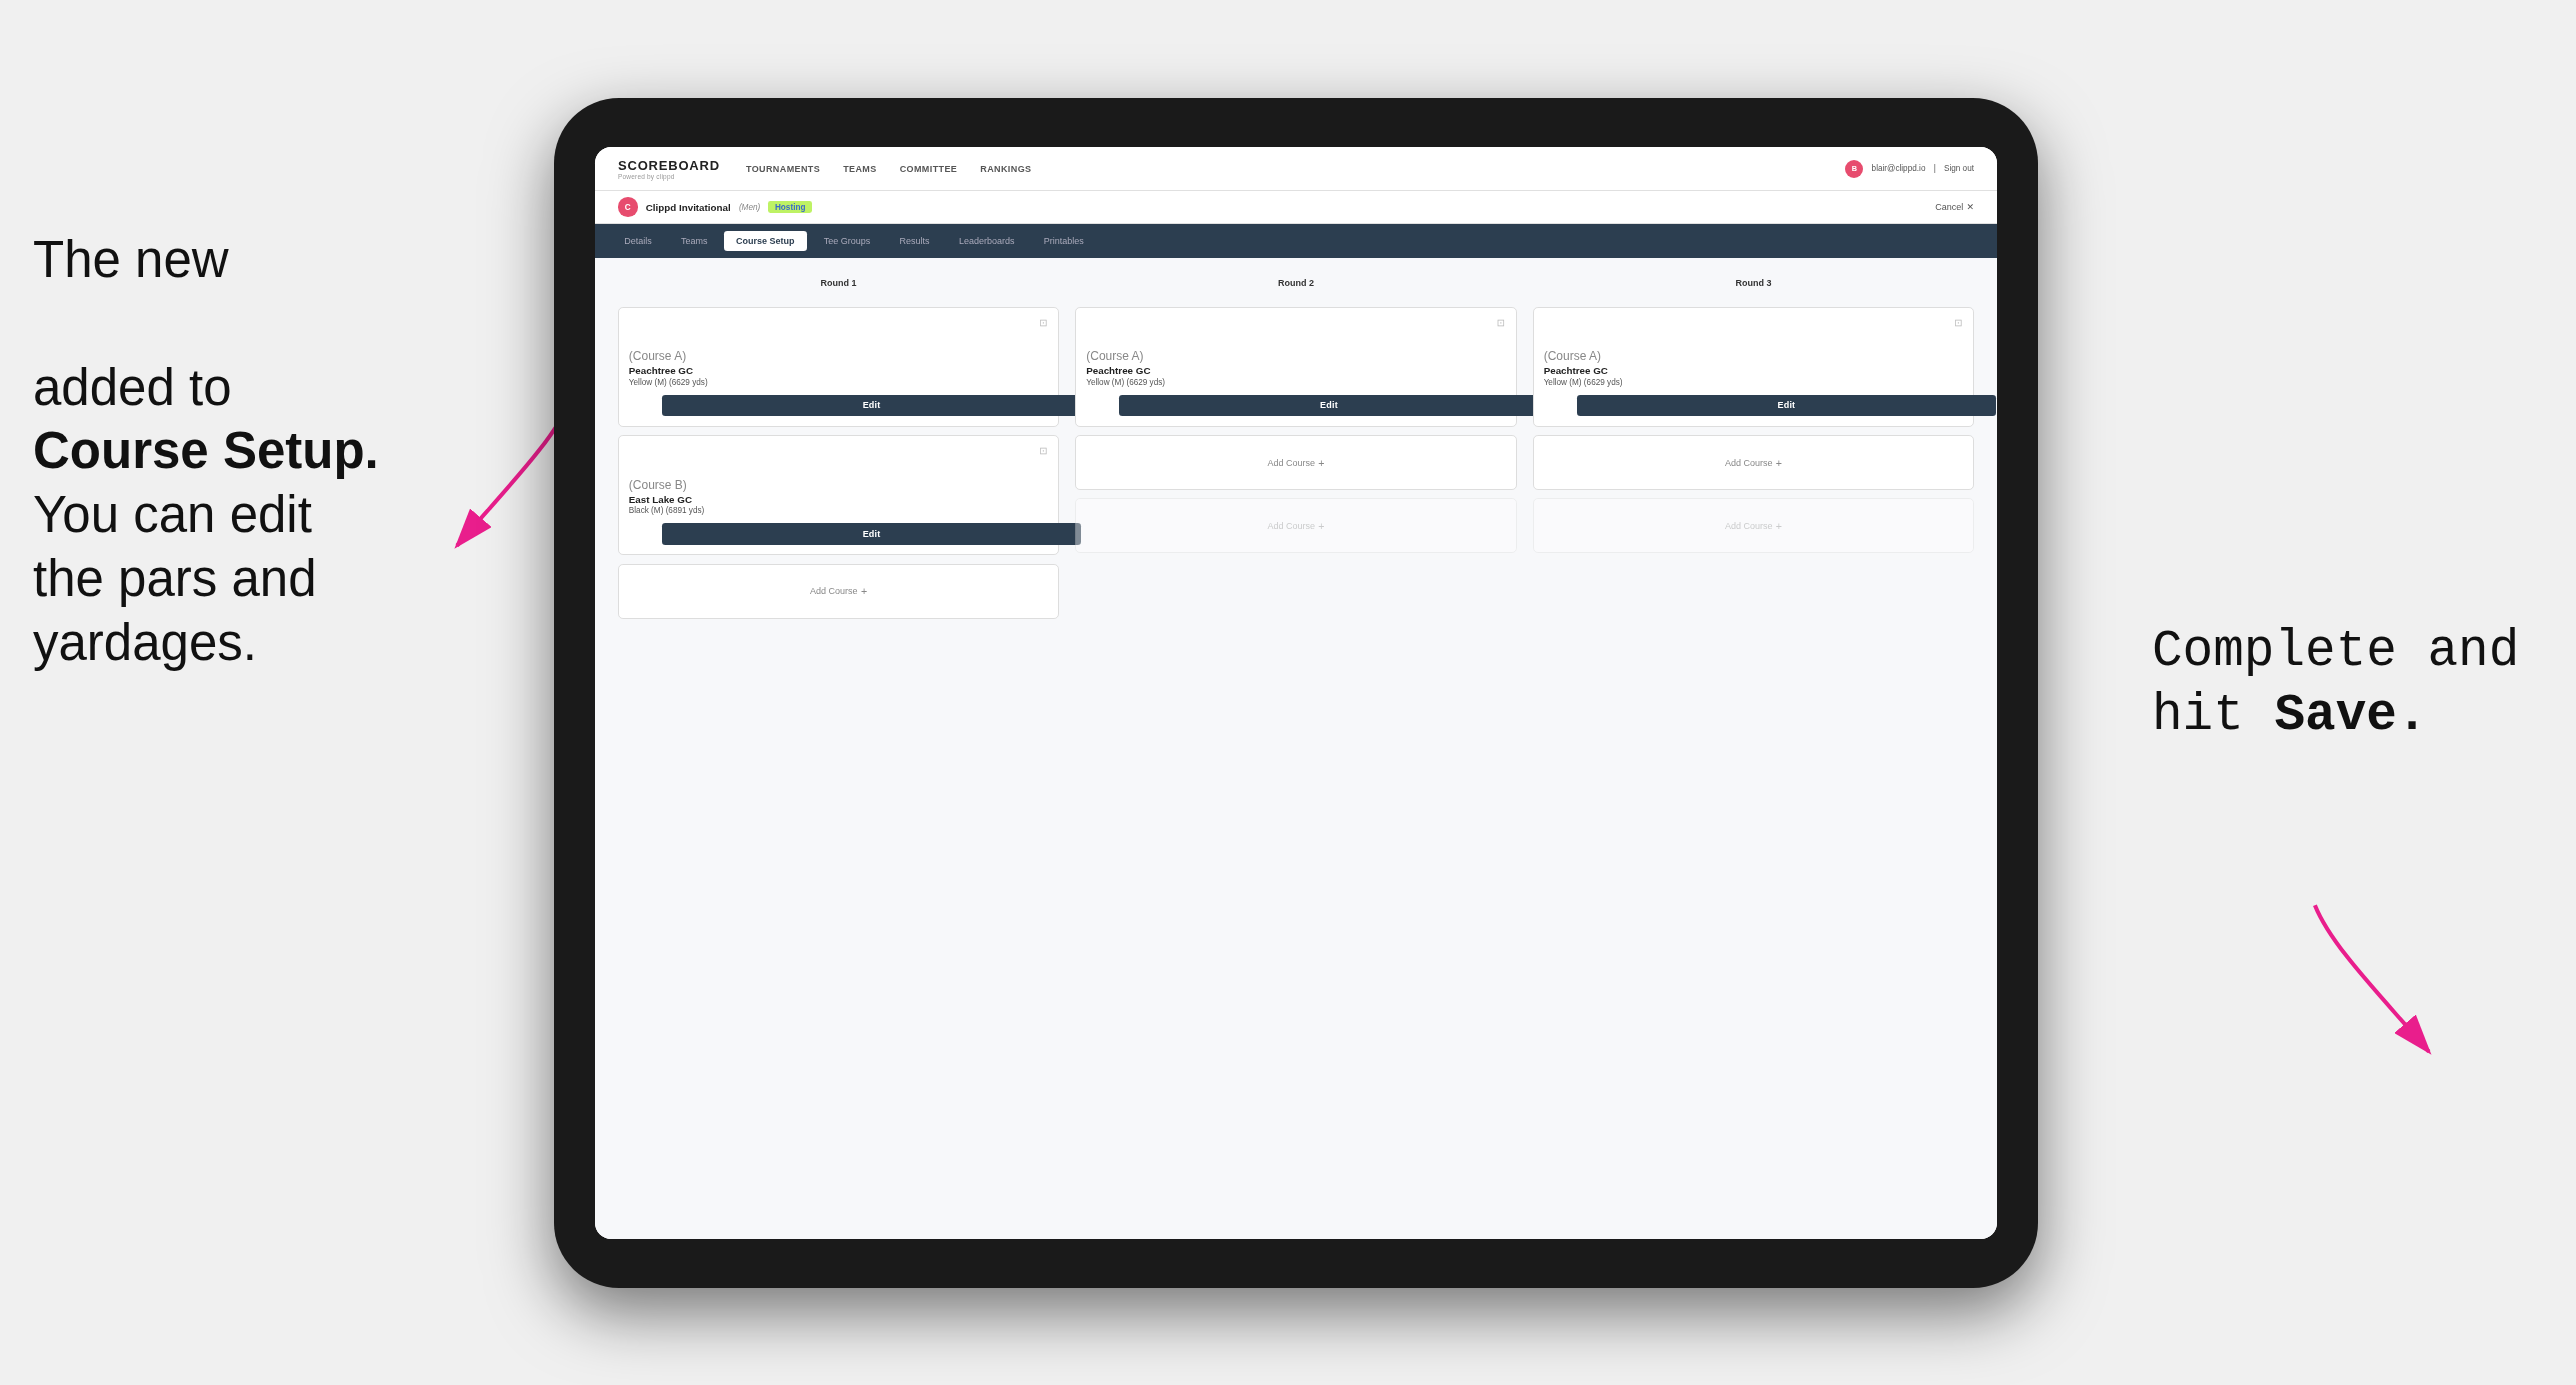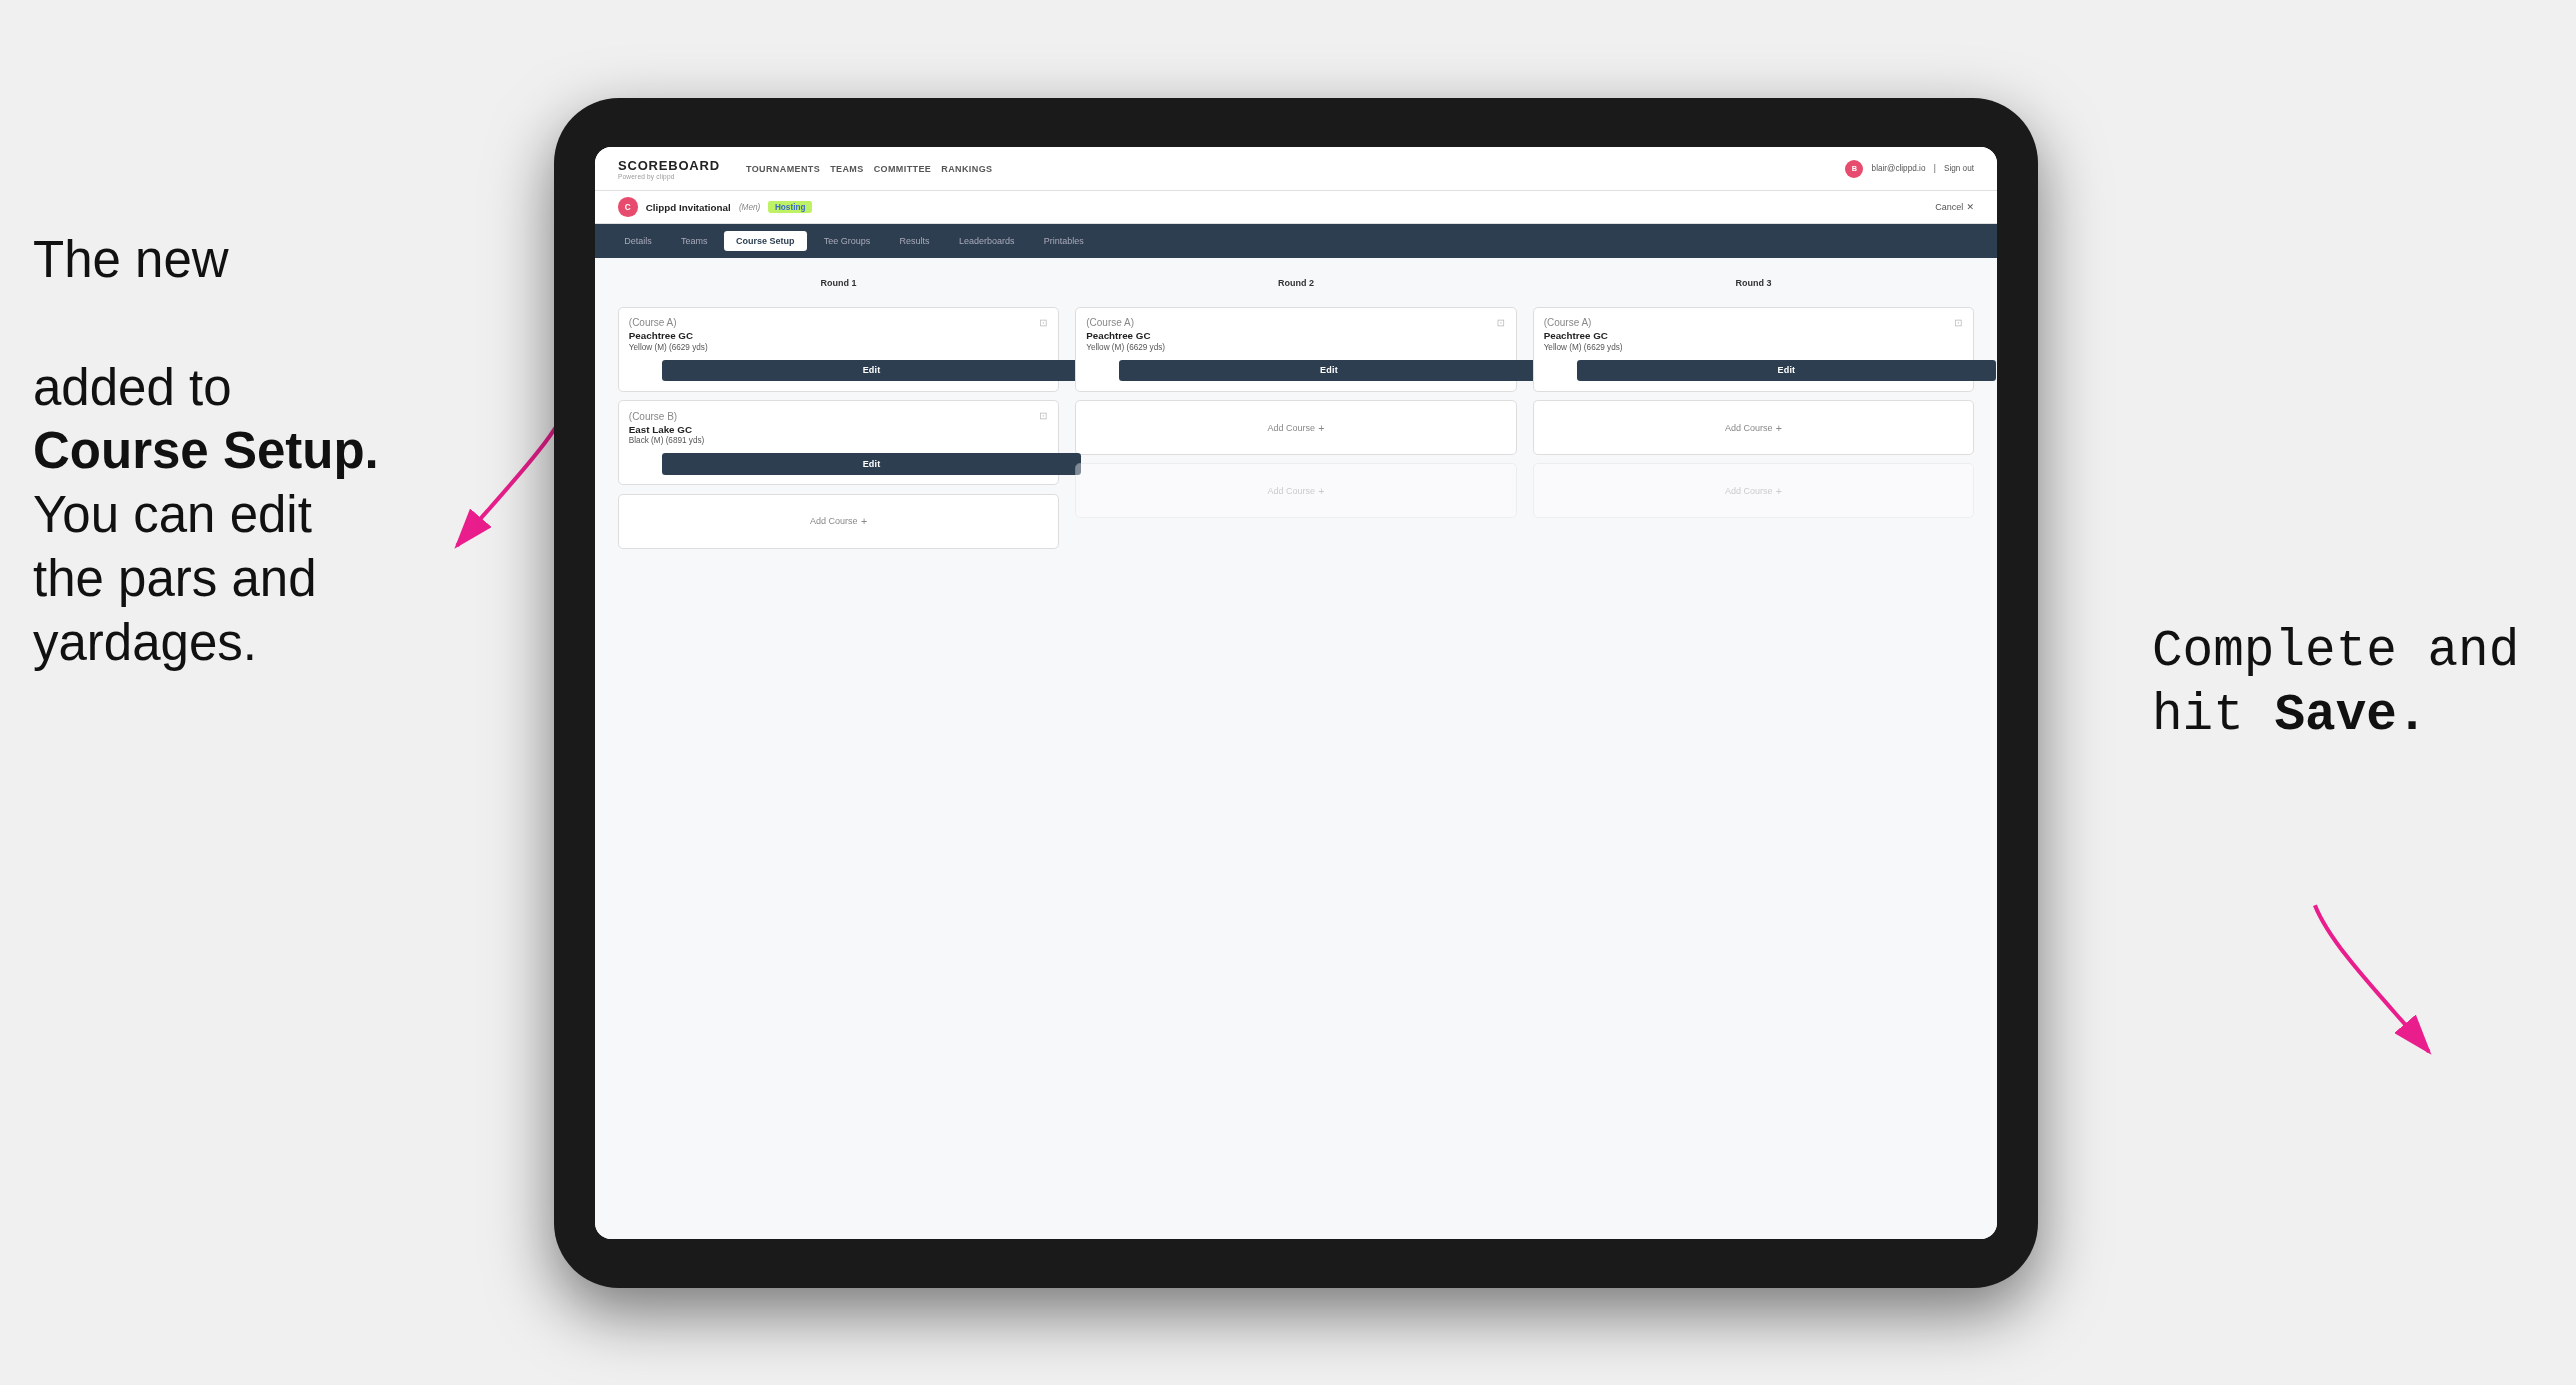--- a/index.html
+++ b/index.html
@@ -84,21 +84,21 @@
       letter-spacing: 0.8px;
       color: #222;
     }
     .logo-sub {
       font-size: 6.5px;
       color: #999;
       letter-spacing: 0.2px;
     }
     .nav-links {
       display: flex;
-      gap: 10px;
+      gap: 23px;
       flex: 1;
     }
     .nav-link {
       font-size: 9px;
       font-weight: 600;
       color: #555;
       letter-spacing: 0.4px;
       cursor: pointer;
       text-transform: uppercase;
     }
@@ -212,23 +212,24 @@
     
     .course-card {
       background: #fff;
       border: 0.8px solid #ddd;
       border-radius: 4.9px;
       padding: 9.8px;
       margin-bottom: 8.2px;
       position: relative;
     }
     .course-tag {
-      font-size: 10px;
+      font-size: 12px;
       color: #888;
       margin-bottom: 1.6px;
+      margin-top: 32px;
     }
     .course-name {
       font-size: 9.8px;
       font-weight: 700;
       color: #222;
       margin-bottom: 1.6px;
     }
     .course-tees {
       font-size: 8.2px;
       color: #555;

